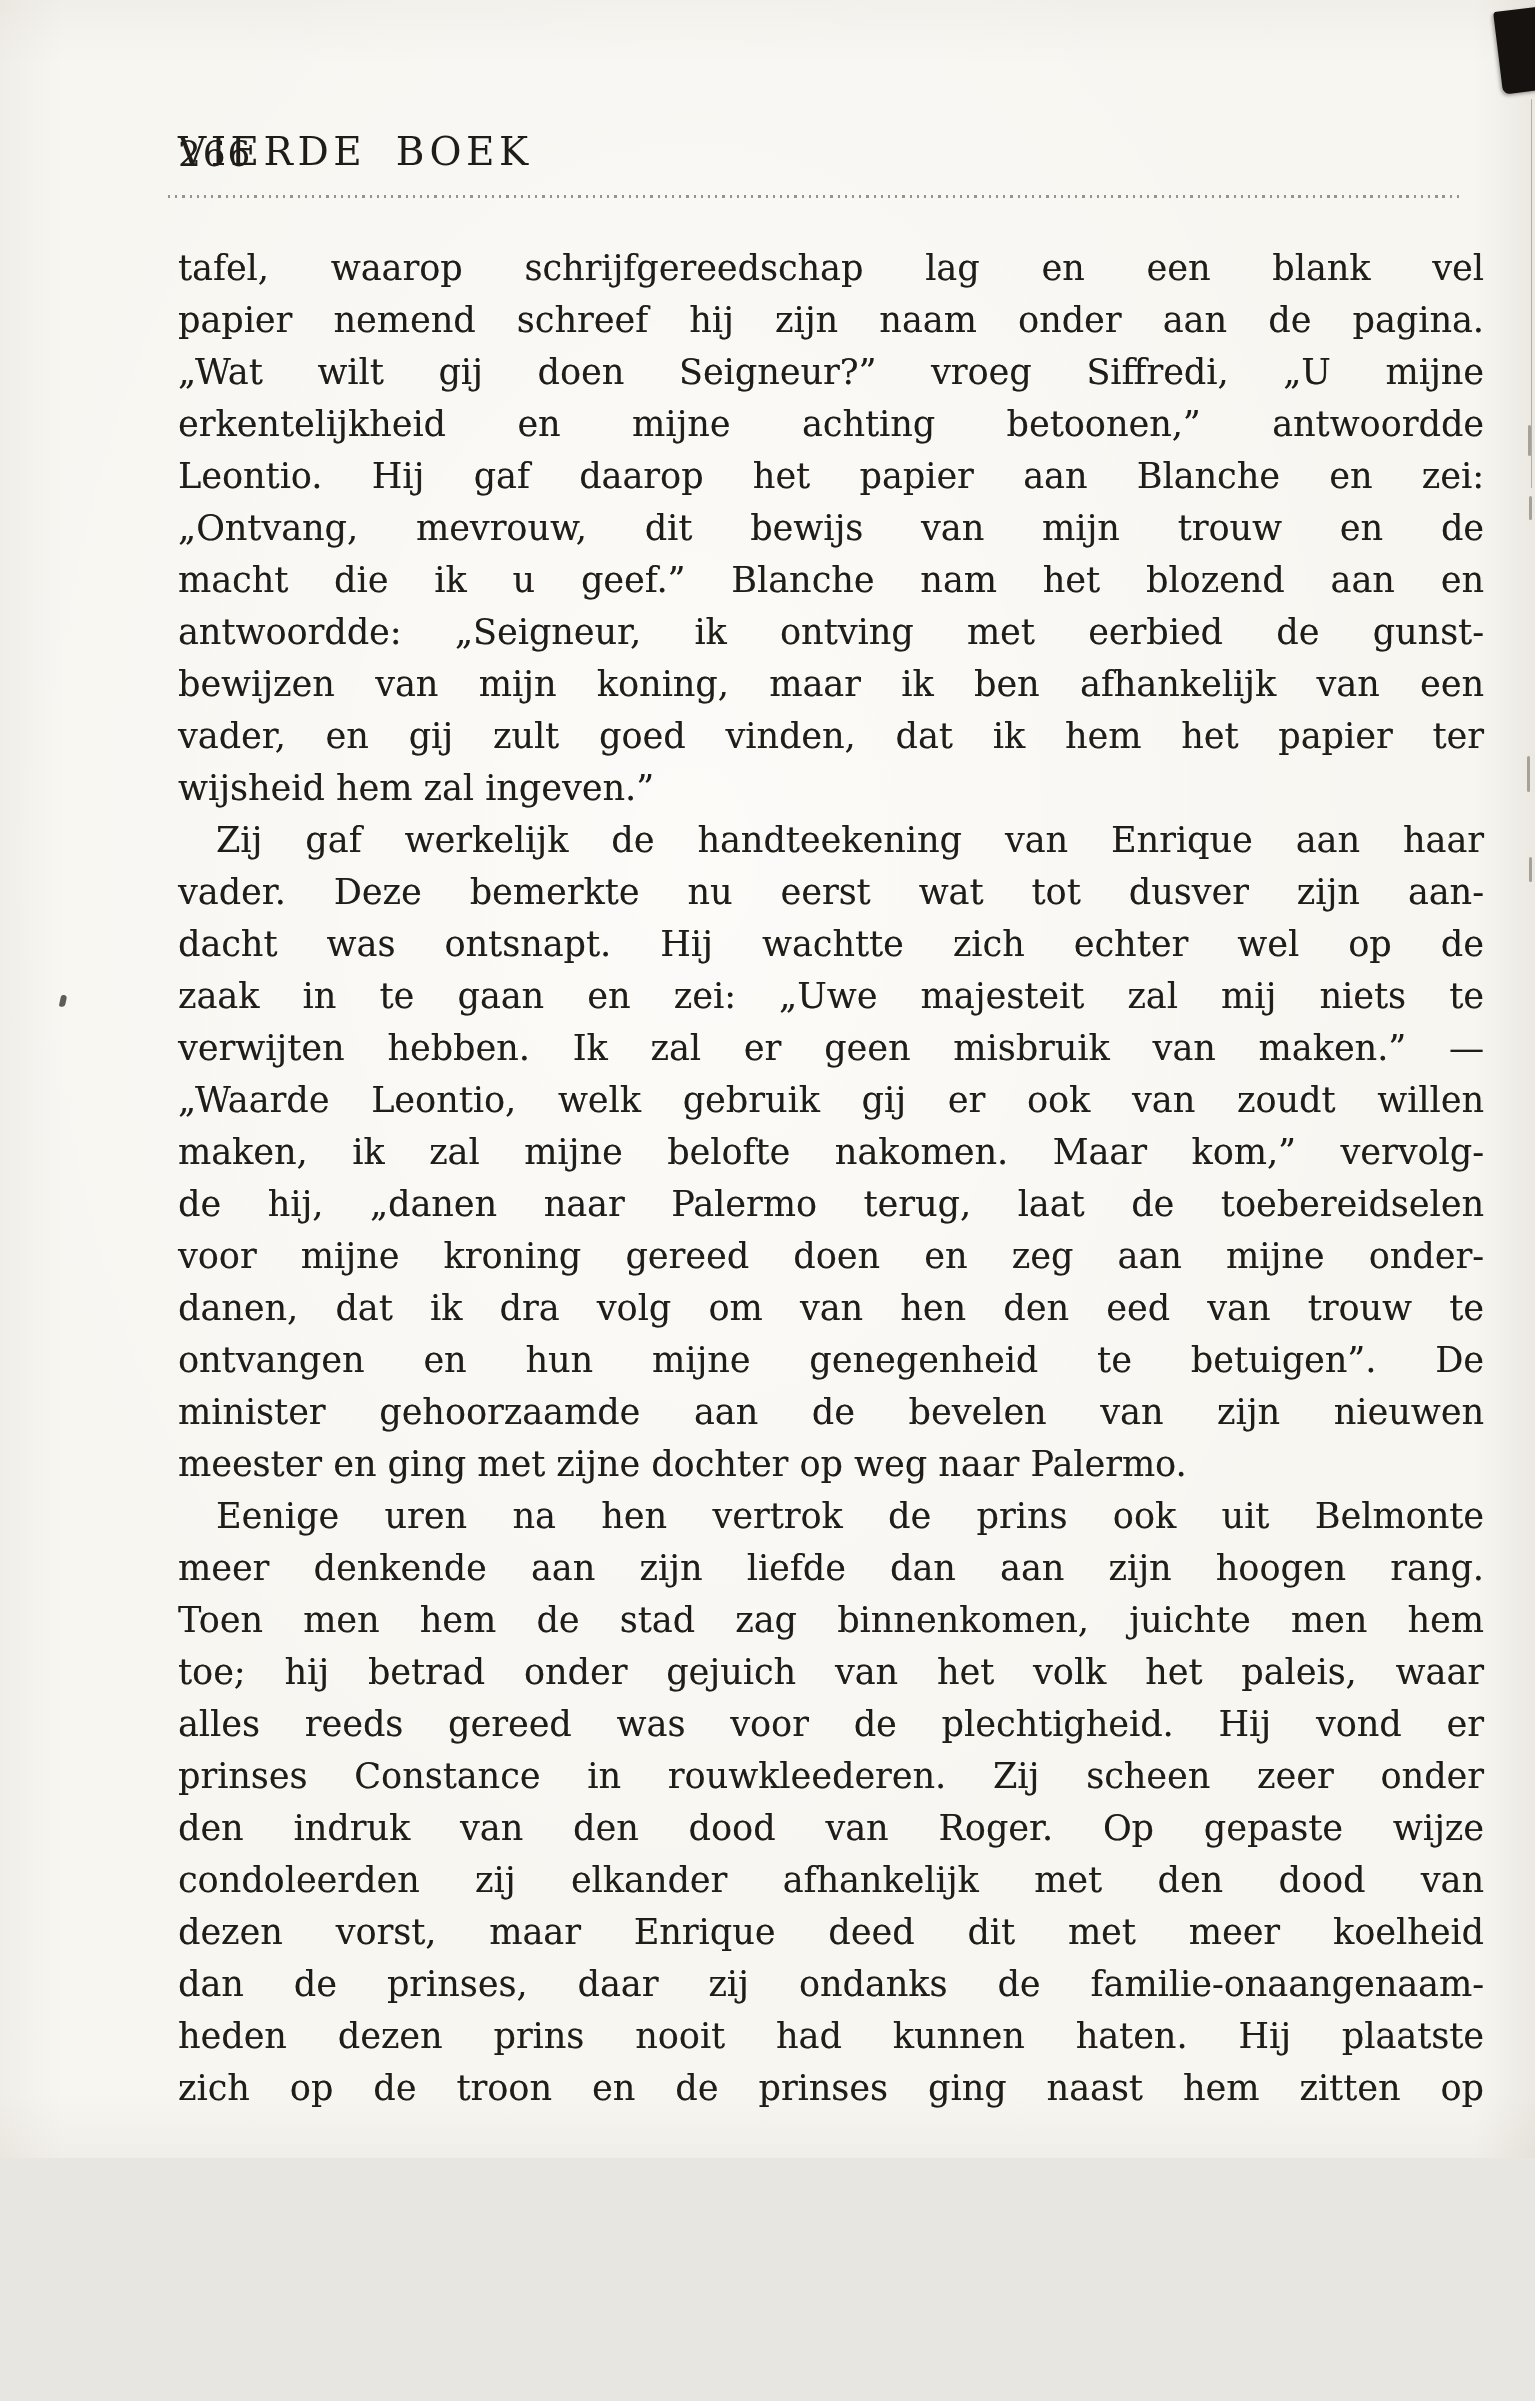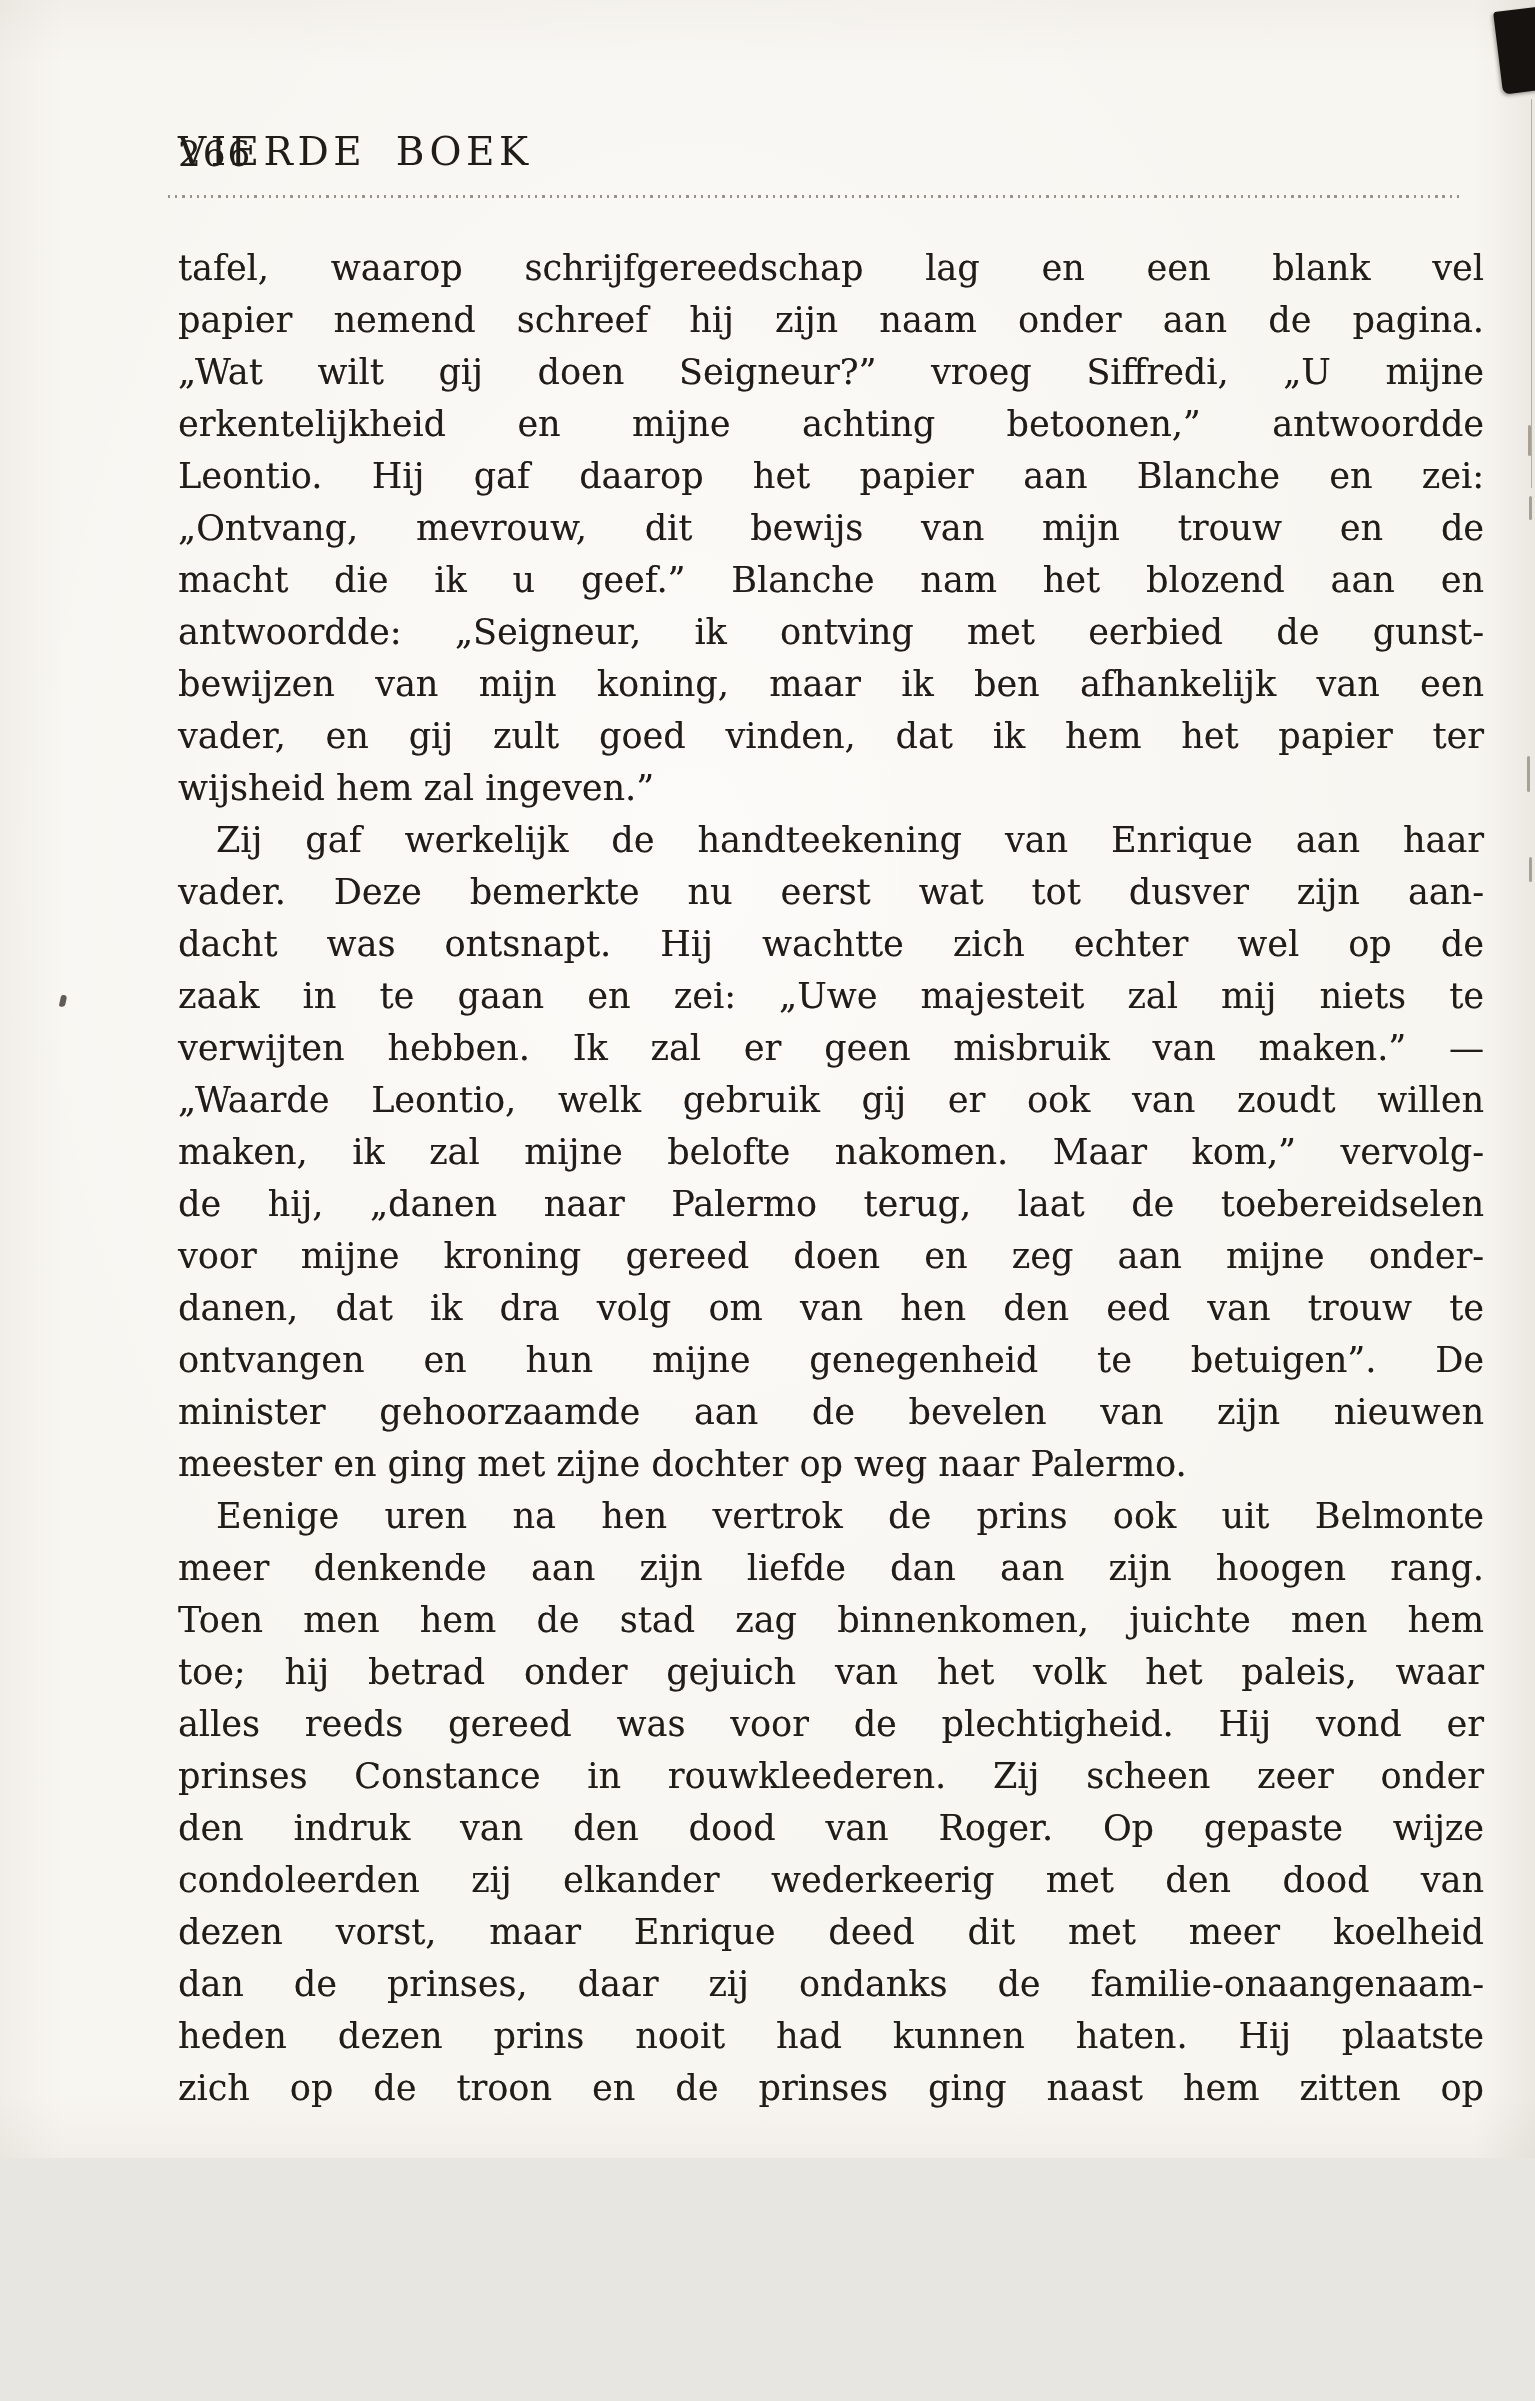--- a/index.html
+++ b/index.html
@@ -169,21 +169,21 @@
       <div class="line">ontvangen en hun mijne genegenheid te betuigen”. De</div>
       <div class="line">minister gehoorzaamde aan de bevelen van zijn nieuwen</div>
       <div class="line para-end">meester en ging met zijne dochter op weg naar Palermo.</div>
       <div class="line indent">Eenige uren na hen vertrok de prins ook uit Belmonte</div>
       <div class="line">meer denkende aan zijn liefde dan aan zijn hoogen rang.</div>
       <div class="line">Toen men hem de stad zag binnenkomen, juichte men hem</div>
       <div class="line">toe; hij betrad onder gejuich van het volk het paleis, waar</div>
       <div class="line">alles reeds gereed was voor de plechtigheid. Hij vond er</div>
       <div class="line">prinses Constance in rouwkleederen. Zij scheen zeer onder</div>
       <div class="line">den indruk van den dood van Roger. Op gepaste wijze</div>
-      <div class="line">condoleerden zij elkander wederkeerig met den dood van</div>
+      <div class="line">condoleerden zij elkander afhankelijk met den dood van</div>
       <div class="line">dezen vorst, maar Enrique deed dit met meer koelheid</div>
       <div class="line">dan de prinses, daar zij ondanks de familie-onaangenaam-</div>
       <div class="line">heden dezen prins nooit had kunnen haten. Hij plaatste</div>
       <div class="line">zich op de troon en de prinses ging naast hem zitten op</div>
     </main>
 
 </div>
 
 
 </body></html>

